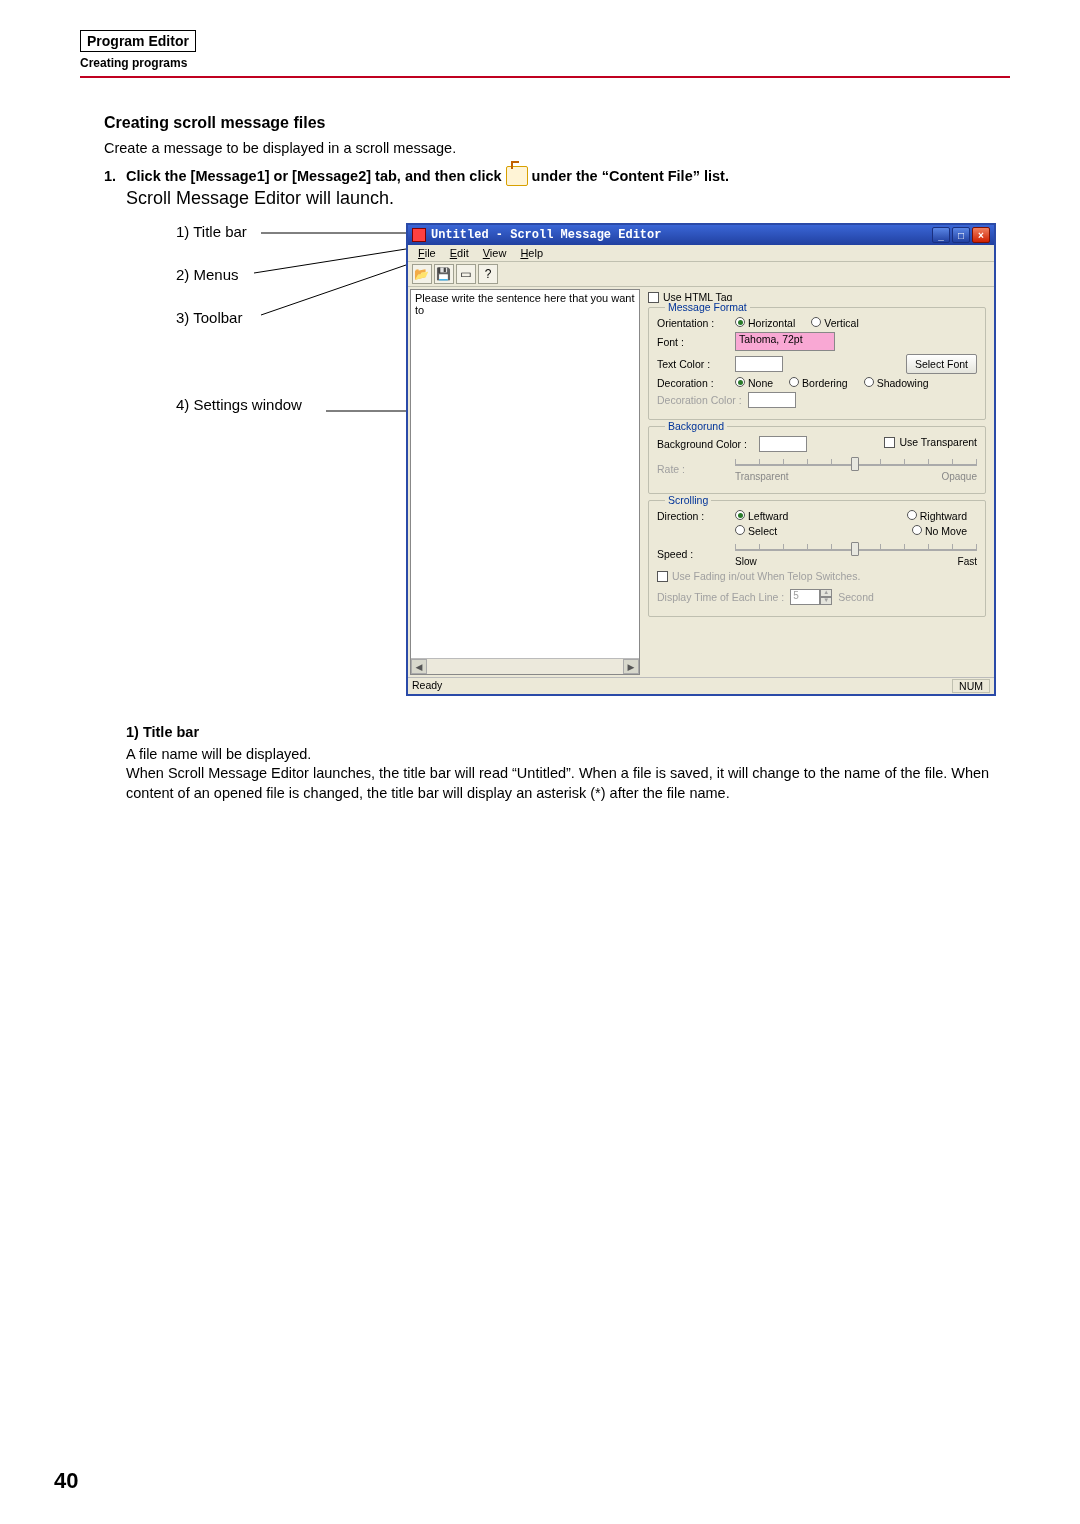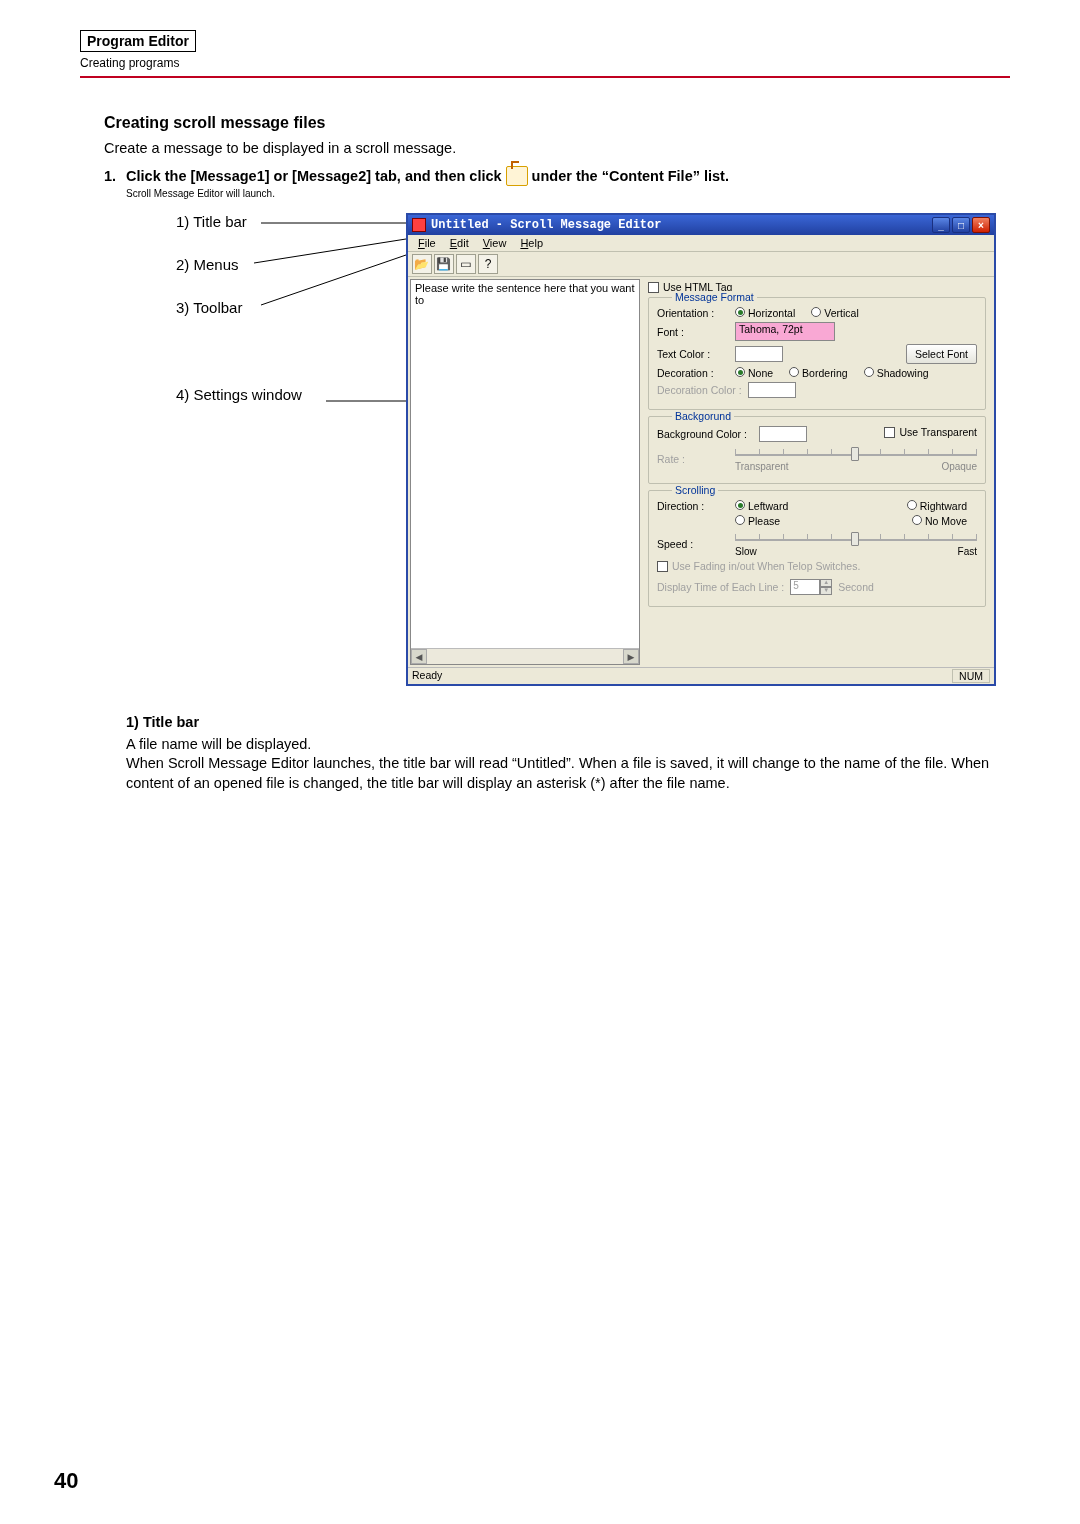--- a/index.html
+++ b/index.html
@@ -17,21 +17,21 @@
   .header-box {
     border: 1px solid #000;
     display: inline-block;
     padding: 2px 6px;
     font-weight: bold;
     font-size: 14px;
     margin-bottom: 4px;
   }
   .header-sub {
     font-size: 12px;
-    font-weight: normal;
+    font-weight: bold;
     margin-bottom: 6px;
   }
   .header-rule {
     border: none;
     border-top: 2px solid #c00020;
     margin-bottom: 36px;
   }
   .h-creating {
     font-weight: bold;
     font-size: 16px;
@@ -67,21 +67,21 @@
   }
   .step-icon::before{
     content:"";
     position:absolute;
     top:-6px;left:4px;
     width:6px;height:6px;
     border-left:2px solid #c06000;
     border-top:2px solid #c06000;
   }
   .step-sub {
-    font-size: 10px;
+    font-size: 18px;
     margin-left: 46px;
     margin-top: 2px;
     margin-bottom: 14px;
   }
   
   .figure {
     margin-left: 46px;
     position: relative;
     height: 470px;
   }
@@ -191,21 +191,21 @@
   .chk-box {width:11px;height:11px;border:1px solid #555;background:#fff;}
   .group {
     border:1px solid #bfbfb0;
     border-radius:2px;
     padding:6px 8px 8px 8px;
     margin-bottom:6px;
     position:relative;
   }
   .group-title {
     position:absolute;
-    top:-7px;left:23px;
+    top:-7px;left:16px;
     background:#ece9d8;
     padding:0 3px;
     color:#003399;
     font-size:10.5px;
   }
   .row { display:flex; align-items:center; gap:6px; margin:3px 0;}
   .lbl { min-width:72px; }
   .radio { display:inline-flex; align-items:flex-start; gap:3px; margin-right:10px;}
   .r-dot{width:10px;height:10px;border:1px solid #555;border-radius:50%;background:#fff;display:inline-flex;align-items:center;justify-content:center;}
   .r-dot.sel::after{content:"";width:5px;height:5px;background:#2a7a2a;border-radius:50%;}
@@ -421,21 +421,21 @@
               <span style="flex:1"></span>
               <span class="radio">
                   <span class="r-dot"></span>
                   <span>Rightward</span>
                 </span>
             </div>
             <div class="row">
               <span class="lbl"></span>
               <span class="radio">
                   <span class="r-dot"></span>
-                  <span>Please</span>
+                  <span>Select</span>
                 </span>
               <span style="flex:1"></span>
               <span class="radio">
                   <span class="r-dot"></span>
                   <span>No Move</span>
                 </span>
             </div>
             <div class="row">
               <span class="lbl">Speed :</span>
               <div style="flex:1">

